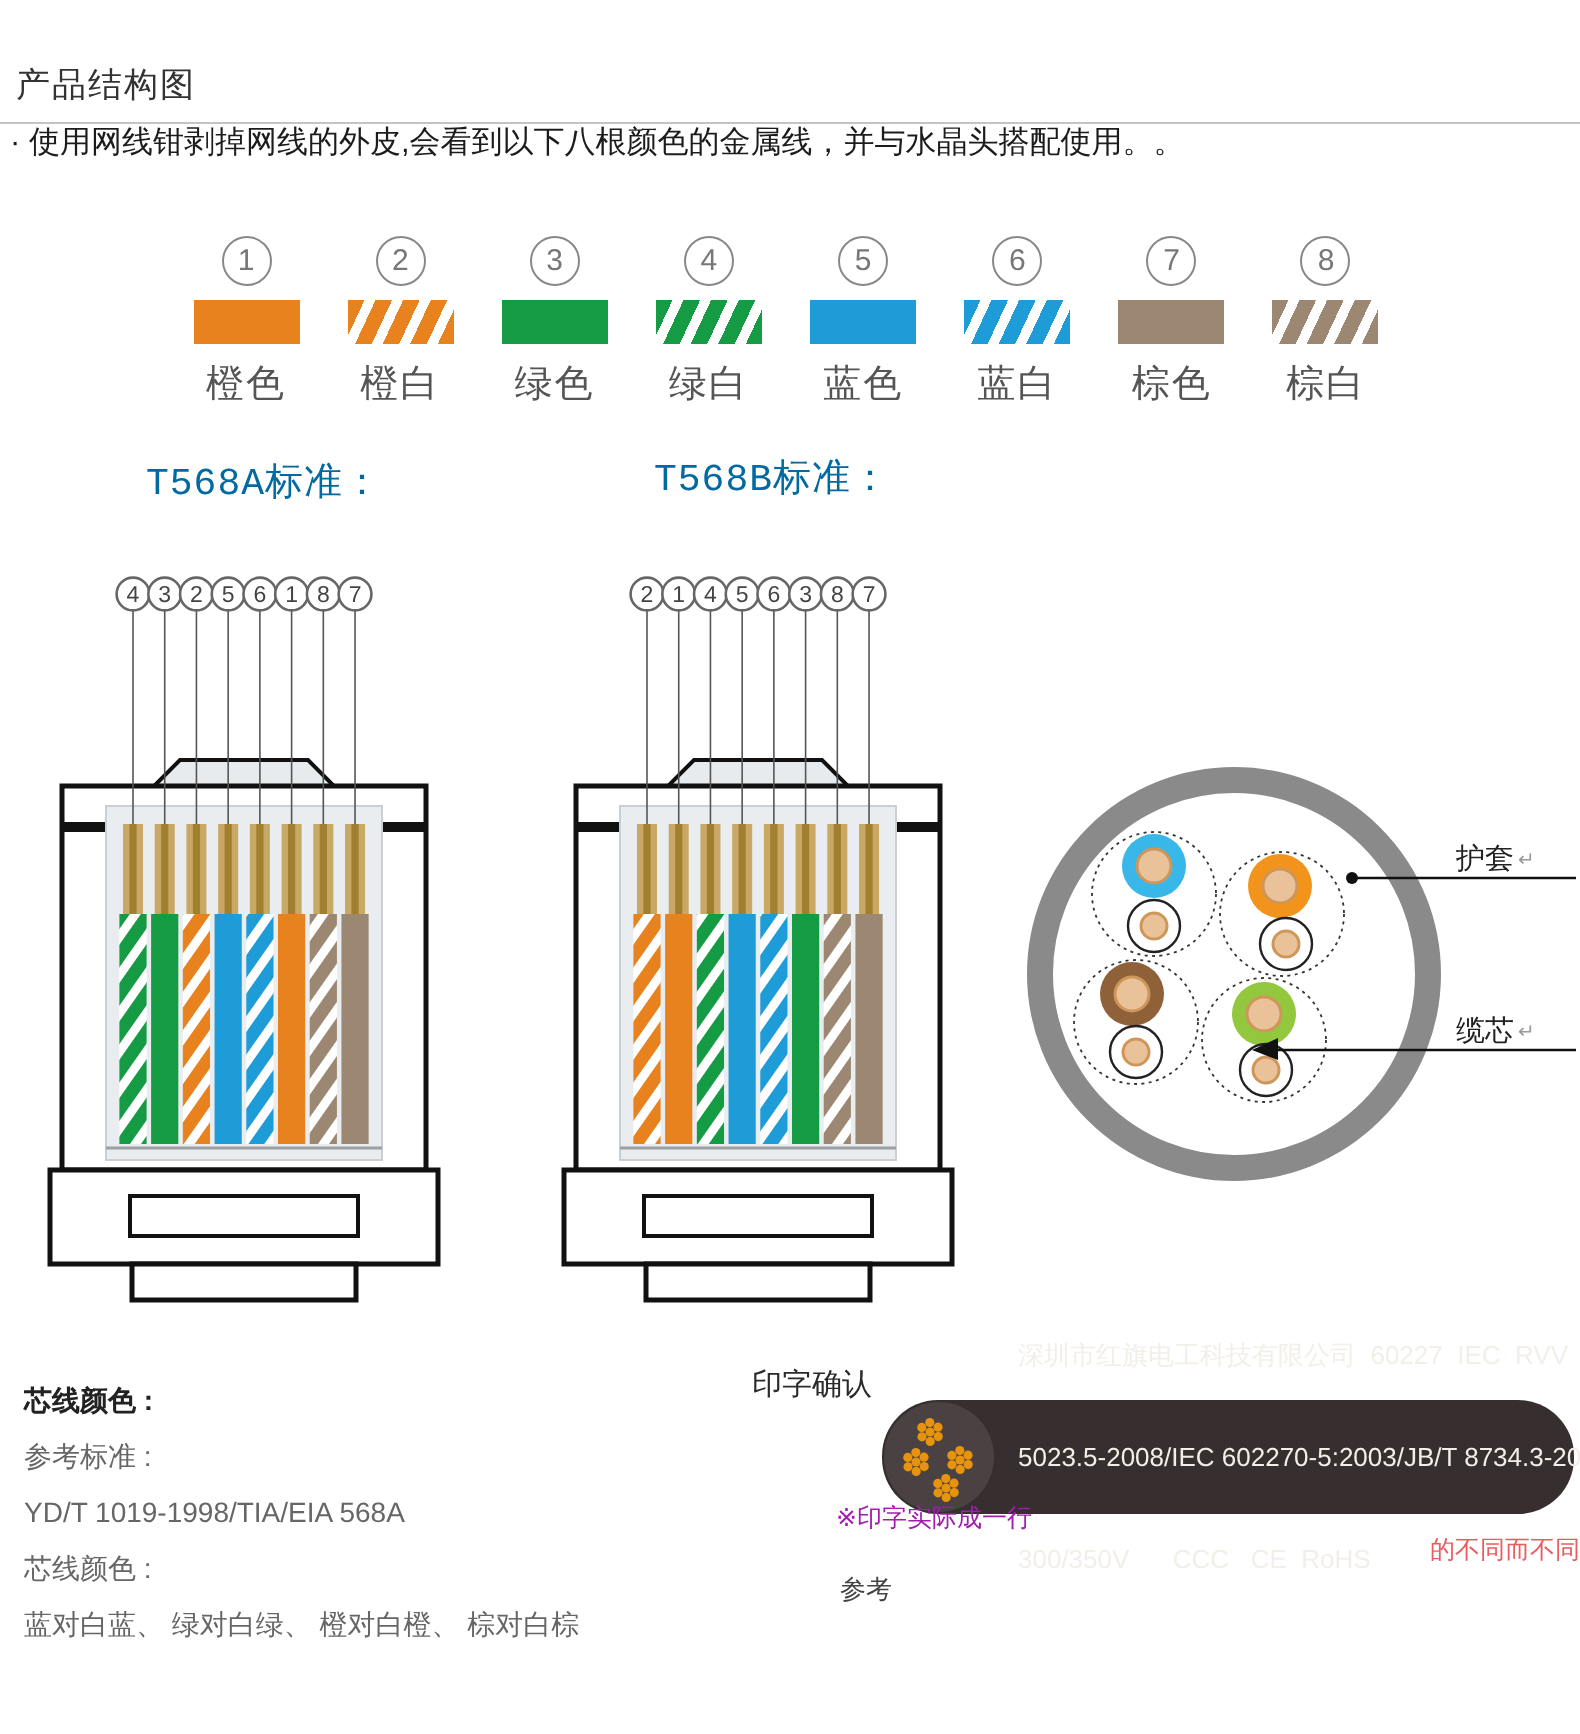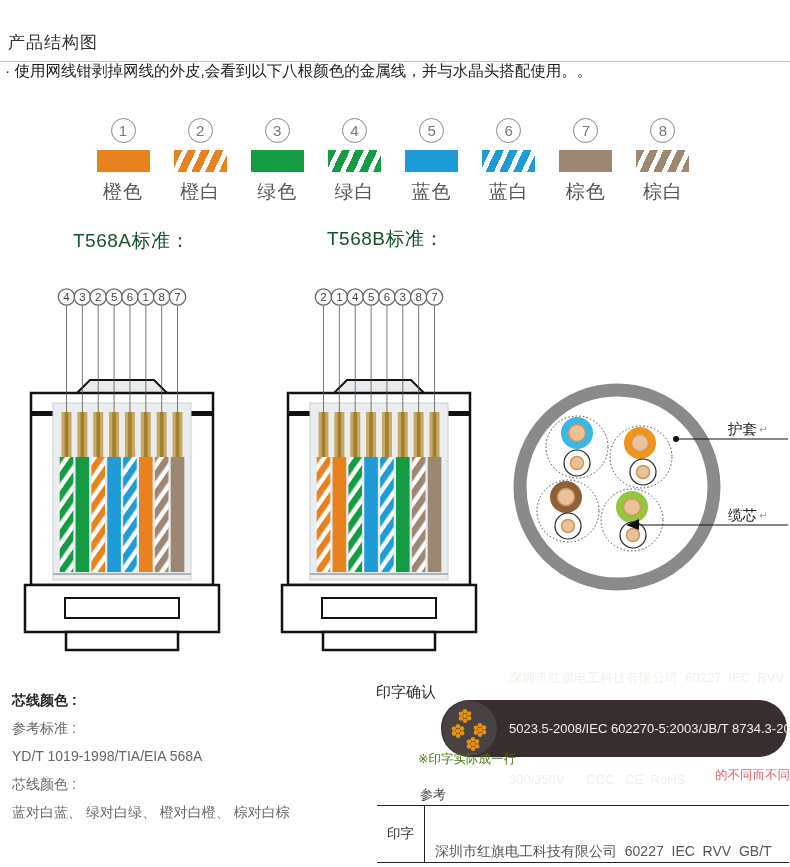--- a/index.html
+++ b/index.html
@@ -12,33 +12,33 @@
   .title-rule{left:0;top:61px;width:790px;height:1px;background:#c4c4c4;}
   .intro{left:5px;top:61px;font-size:15.5px;color:#1c1c1c;}
   
   .legend{left:90px;top:118px;width:606px;display:flex;justify-content:space-between;}
   .leg-col{width:66px;display:flex;flex-direction:column;align-items:center;}
   .leg-num{font-size:15px;color:#777;width:23px;height:23px;border:1.4px solid #888;
            border-radius:50%;display:flex;align-items:center;justify-content:center;background:#fff;}
   .leg-swatch{width:53px;height:22px;margin-top:7px;}
   .leg-label{font-size:19px;color:#555;margin-top:7px;letter-spacing:1px;}
   
-  .std-heading{font-size:19px;color:#14532d;letter-spacing:0.5px;}
+  .std-heading{font-size:19px;color:#0369a1;letter-spacing:0.5px;font-family:Liberation Mono, monospace;}
   
   .core-info{left:12px;top:686px;font-size:14px;color:#666;line-height:28px;}
   .core-info .bold-line{color:#222;font-weight:bold;}
   
   .print-title{left:376px;top:683px;font-size:15px;color:#2a2a2a;}
   .cable{left:441px;top:700px;width:346px;height:57px;border-radius:28px;
          background:#362e2f;display:flex;align-items:center;}
   .cable-end{width:55px;height:55px;border-radius:50%;background:#494142;margin-left:1px;
              flex-shrink:0;position:relative;}
   .cable-text{margin-left:12px;color:#f2efe8;font-size:13px;line-height:17px;white-space:pre;}
   .notes{left:418px;top:752px;width:372px;font-size:12.5px;line-height:15.5px;}
-  .note-1{color:#4d7c0f;}
+  .note-1{color:#a21caf;}
   .note-2{color:#ea5c60;}
   .note-2.cont{padding-left:13px;text-align:right;}
   .ref-label{left:420px;top:786px;font-size:13px;color:#444;}
   .print-table{left:377px;top:805px;width:412px;height:56px;border-top:1.5px solid #222;
                border-bottom:1.5px solid #222;display:flex;align-items:stretch;}
   .pt-left{width:47px;border-right:1.5px solid #222;display:flex;align-items:center;
            justify-content:center;font-size:13.5px;color:#333;}
   .pt-right{flex:1;padding:2px 0 0 10px;font-size:14px;color:#555;line-height:17.5px;white-space:pre;}
 </style>
 </head>
@@ -347,22 +347,14 @@
     </div>
   </div>
 
   <div class="abs notes">
     <div class="note-1">※印字实际成一行</div>
     <div class="note-2 cont">的不同而不同</div>
   </div>
 
   <div class="abs ref-label">参考</div>
 
-  <div class="abs print-table">
-    <div class="pt-left">印字</div>
-    <div class="pt-right">
-      <div>深圳市红旗电工科技有限公司  60227  IEC  RVV  GB/T</div>
-      
-      
-    </div>
-  </div>
 
 </div>
 
 </body></html>

